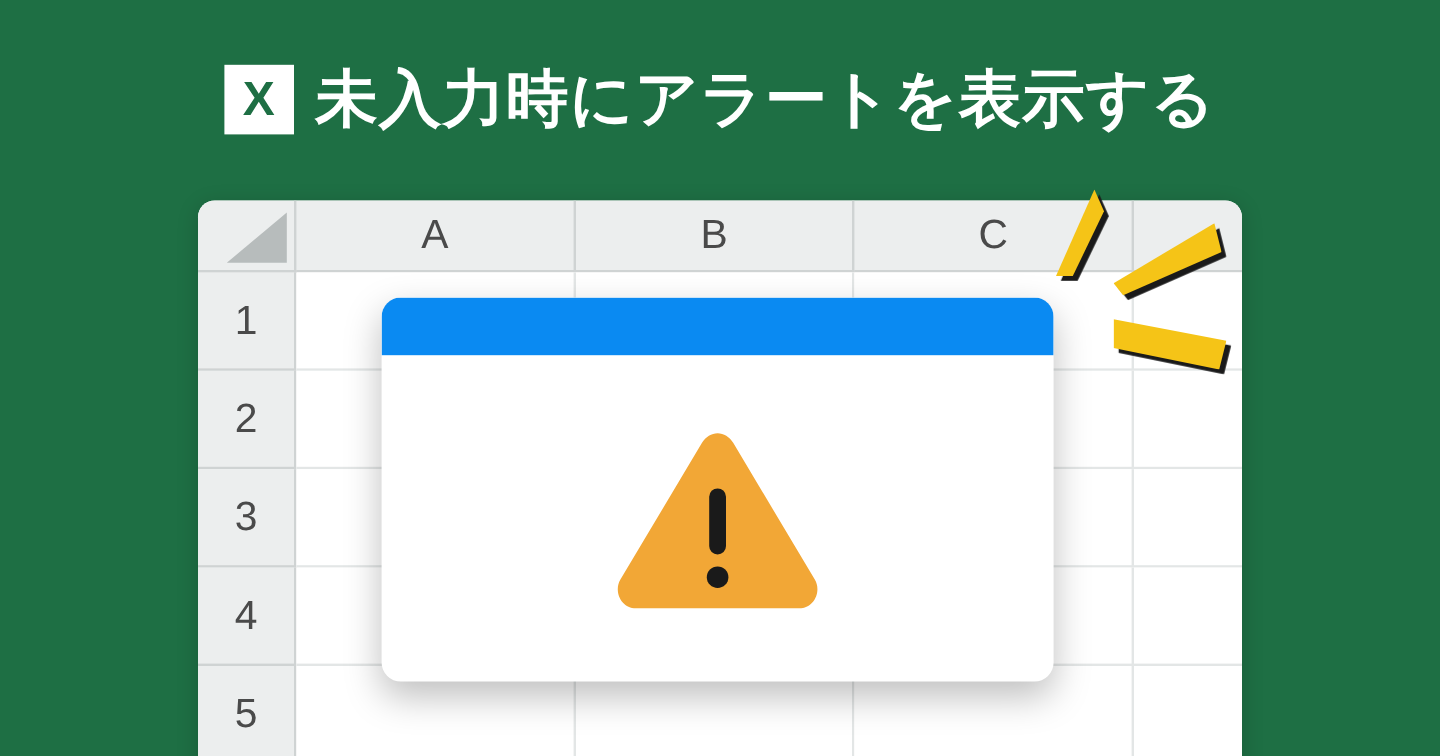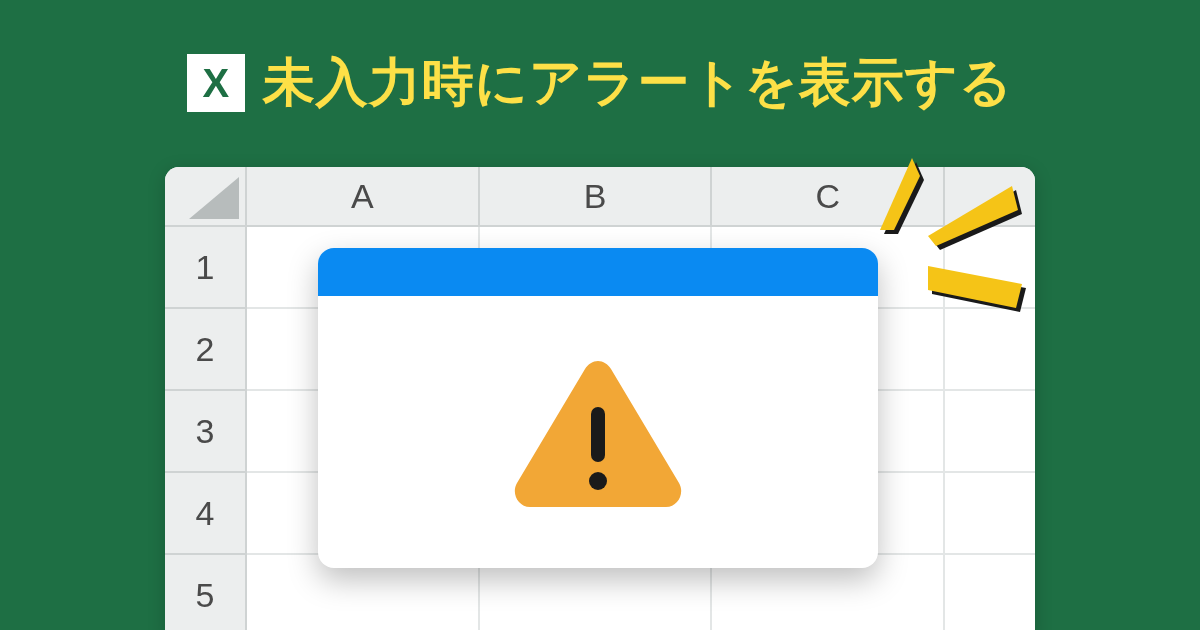--- a/index.html
+++ b/index.html
@@ -29,21 +29,21 @@
     background: #ffffff;
     display: flex;
     align-items: center;
     justify-content: center;
     color: #1e6f44;
     font-weight: 800;
     font-size: 40px;
     font-family: Arial, sans-serif;
   }
   .title {
-    color: #fde047;
+    color: #ffffff;
     font-size: 52px;
     font-weight: 700;
     letter-spacing: 1px;
   }
 
   
   .sheet {
     position: absolute;
     left: 165px;
     top: 167px;

